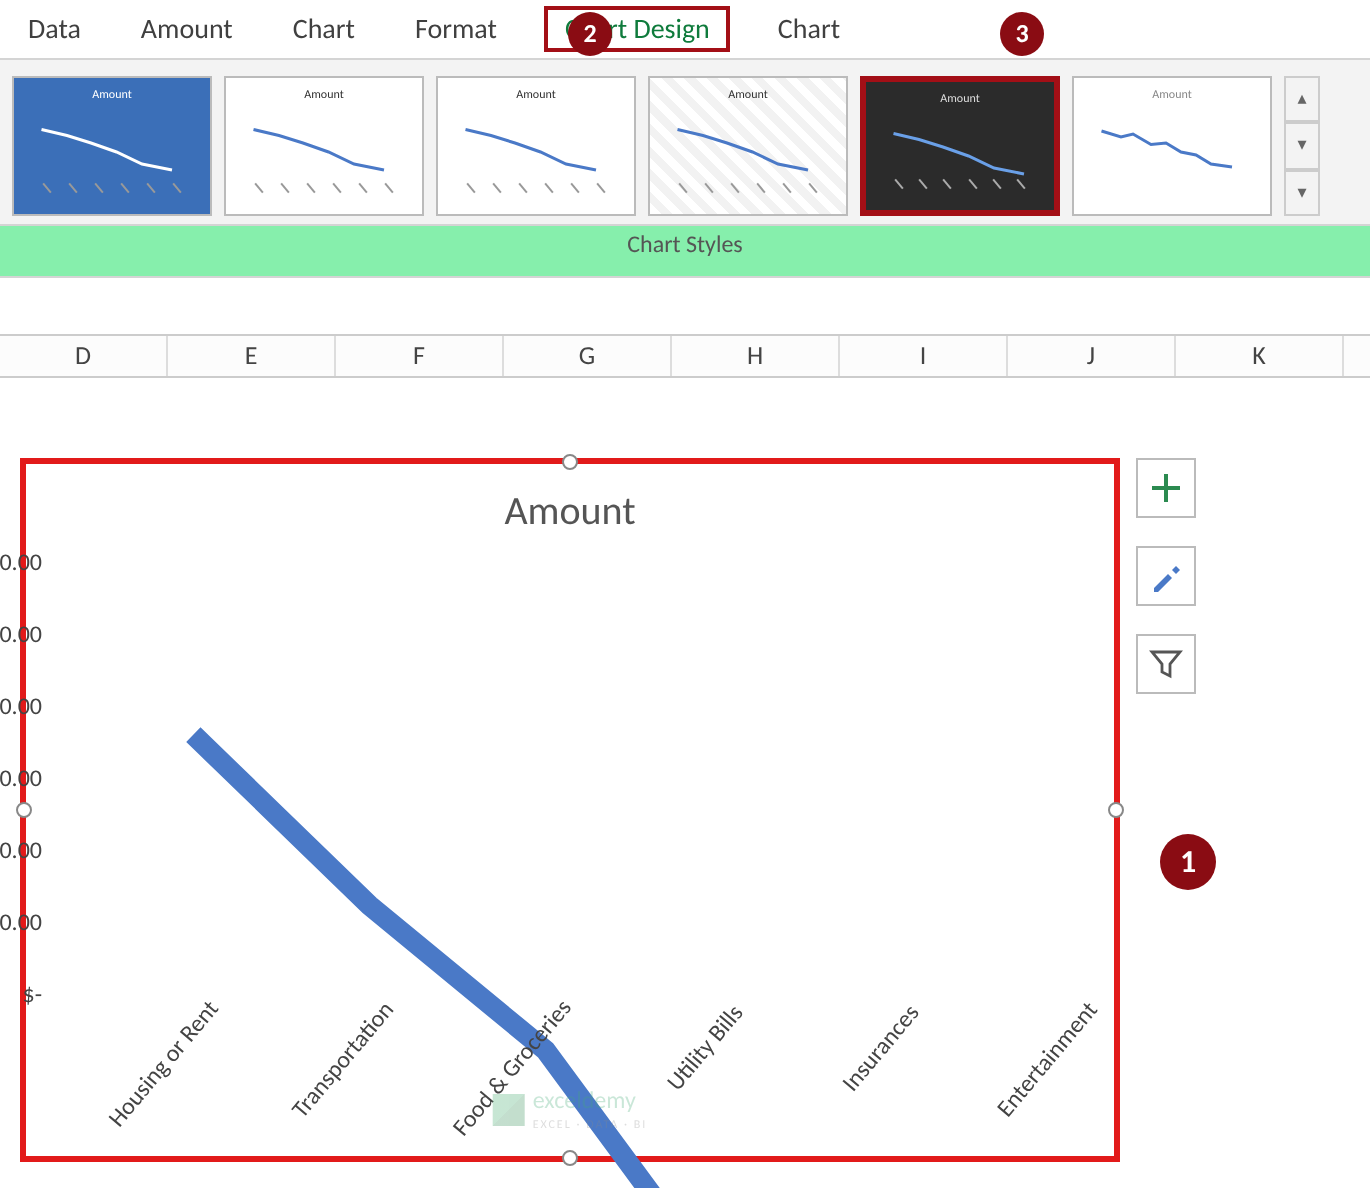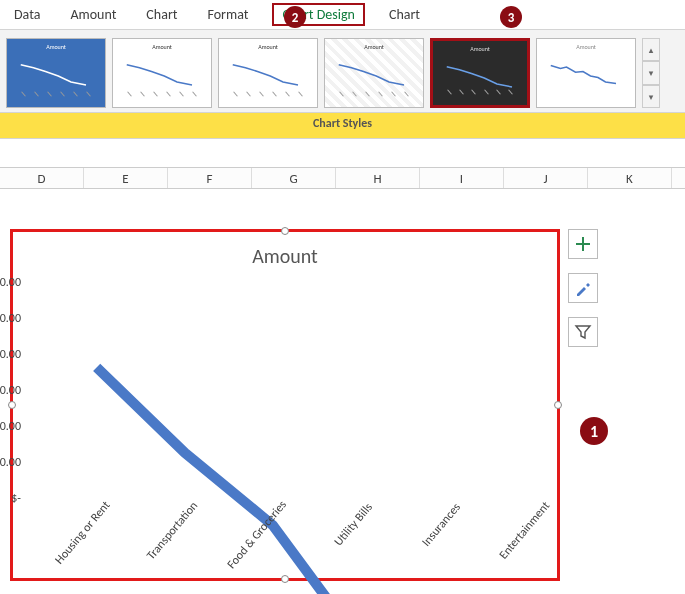--- a/index.html
+++ b/index.html
@@ -15,21 +15,21 @@
   .style-thumb { width: 100px; height: 70px; border: 1px solid #bbb; background: #fff; position: relative; cursor: pointer; }
   .style-thumb.selected { border: 3px solid #a30f16; }
   .thumb-inner { position: absolute; inset: 4px; }
   .thumb-title { font-size: 6px; text-align: center; color: #333; }
   .thumb-line { position: absolute; top: 18px; left: 6px; right: 6px; height: 30px; }
   .thumb-ticks { position: absolute; bottom: 2px; left: 6px; right: 6px; height: 10px; display: flex; justify-content: space-around; }
   .thumb-ticks span { width: 1px; height: 6px; background: #999; transform: rotate(-40deg); }
   .style-dropdown { width: 18px; height: 70px; display: flex; flex-direction: column; }
   .style-dropdown div { flex:1; display:flex; align-items:center; justify-content:center; font-size:9px; color:#666; border:1px solid #ccc; }
   
-  .styles-label { text-align: center; font-size: 12px; color: #555; padding: 3px 0 8px 0; background: #fde047; border-bottom: 1px solid #d4d4d4; font-weight: bold; }
+  .styles-label { text-align: center; font-size: 12px; color: #555; padding: 3px 0 8px 0; background: #86efac; border-bottom: 1px solid #d4d4d4; }
   
   .sheet-area { position: relative; background: #fff; }
   .column-headers { display: flex; height: 22px; border-bottom: 1px solid #ccc; border-top: 1px solid #ccc; background: #fcfcfc; margin-top: 28px; }
   .ch { width: 84px; border-right: 1px solid #ddd; text-align: center; font-size: 13px; color: #444; line-height: 22px; }
   
   .chart-container { position: absolute; left: 10px; top: 62px; width: 550px; height: 352px; border: 3px solid #e21a1a; background: #fff; }
   .selection-handle { position: absolute; width: 8px; height: 8px; background: #fff; border: 1px solid #888; border-radius: 50%; }
   
   .chart-title { text-align: center; font-size: 20px; color: #555; margin-top: 12px; }
   .plot { position: absolute; left: 12px; top: 50px; right: 20px; bottom: 80px; }
@@ -185,20 +185,27 @@
         <div class="y-label" style="top: 66.6667%;">$400.00</div>
         <div class="y-label" style="top: 83.3333%;">$200.00</div>
         <div class="y-label" style="top: 100%;">$-</div>
         <div class="x-label" style="left: 14%;">Housing or Rent</div>
         <div class="x-label" style="left: 31.2%;">Transportation</div>
         <div class="x-label" style="left: 48.4%;">Food &amp; Groceries</div>
         <div class="x-label" style="left: 65.6%;">Utility Bills</div>
         <div class="x-label" style="left: 82.8%;">Insurances</div>
         <div class="x-label" style="left: 100%;">Entertainment</div>
       </div>
+    <div class="watermark">
+      <div class="cube"></div>
+      <div>
+        <span>exceldemy</span>
+        <span class="sub">EXCEL · DATA · BI</span>
+      </div>
+    </div>
   </div>
 
   <div class="chart-side-buttons">
     <div class="side-btn">
       <svg width="18" height="18">
           <path d="M9 2v14M2 9h14" stroke="#2b8a50" stroke-width="2"></path>
         </svg>
     </div>
     <div class="side-btn">
       <svg width="18" height="18">

